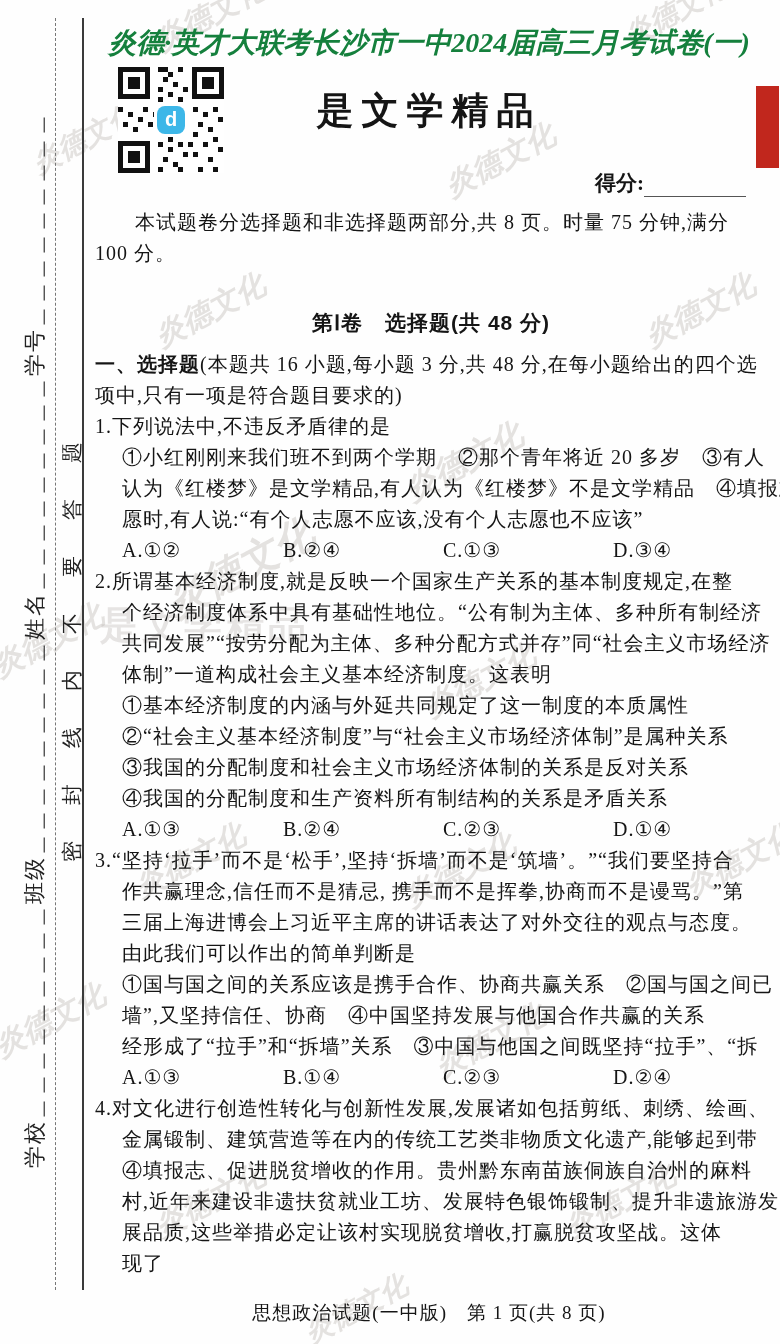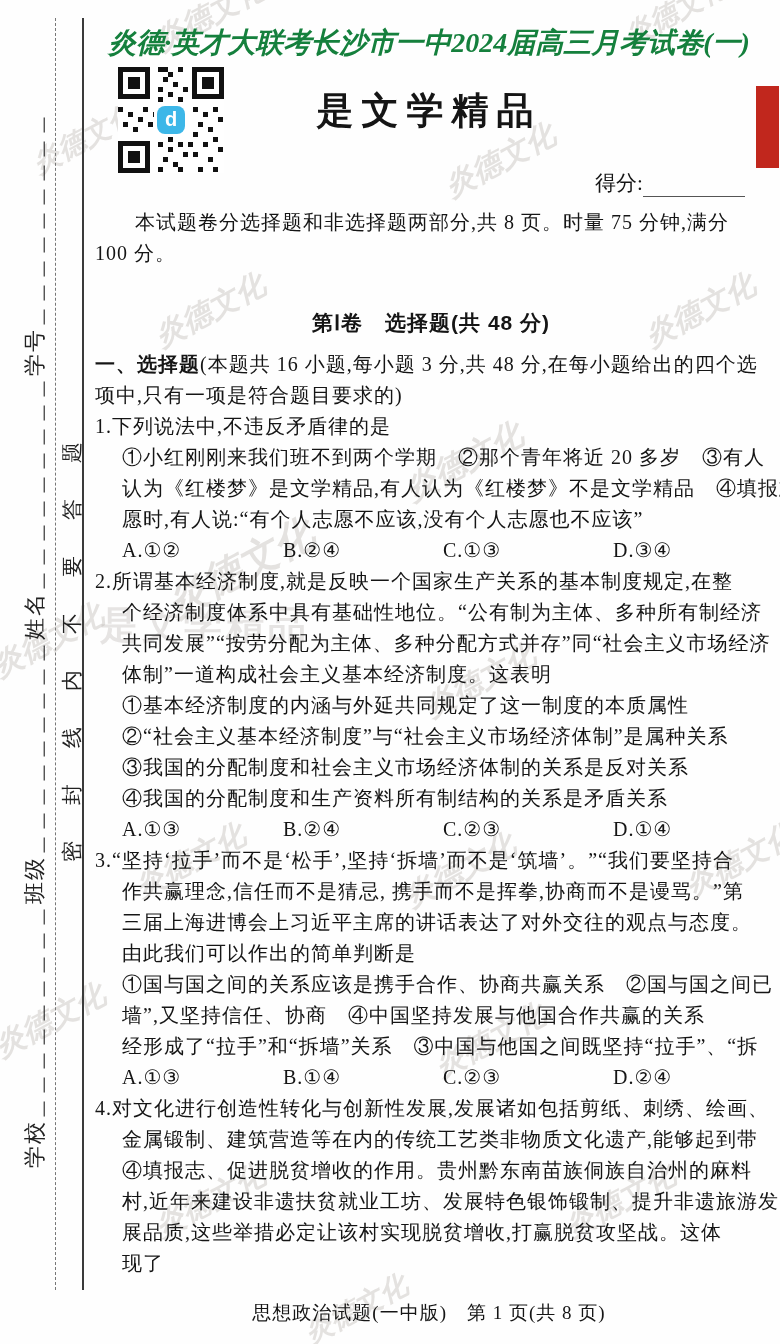--- a/index.html
+++ b/index.html
@@ -10,21 +10,21 @@
   .vline-dashed{position:absolute;left:55px;top:18px;height:1272px;width:0;border-left:1px dashed #777;}
   .vline-solid{position:absolute;left:82px;top:18px;height:1272px;width:0;border-left:2px solid #3a3a3a;}
   .rot{position:absolute;transform:rotate(-90deg);transform-origin:left top;white-space:nowrap;}
   .seal-fields{left:20px;top:1168px;font-size:22px;letter-spacing:2px;color:#222;}
   .seal-phrase{left:58px;top:862px;font-size:21px;letter-spacing:36px;color:#222;}
   
   .title{left:95px;top:24px;width:668px;text-align:center;font-size:28px;font-weight:bold;
          font-style:italic;letter-spacing:0px;color:#15803d;}
   .subject{left:95px;top:86px;width:668px;text-align:center;font-size:37px;font-weight:bold;
            font-family:"Liberation Sans","DejaVu Sans",sans-serif;letter-spacing:8px;}
-  .score{left:595px;top:169px;font-size:21px;font-weight:normal;}
+  .score{left:595px;top:169px;font-size:21px;font-weight:bold;}
   .score-line{display:inline-block;width:102px;border-bottom:1.5px solid #555;height:20px;vertical-align:bottom;}
   .redbox{left:756px;top:86px;width:23px;height:82px;}
   
   .qr{left:118px;top:67px;width:106px;height:106px;background:#fff;}
   .qr .finder{position:absolute;width:32px;height:32px;border:5px solid #111;box-sizing:border-box;}
   .qr .finder::after{content:"";position:absolute;left:5px;top:5px;width:12px;height:12px;background:#111;}
   .qr .f1{left:0;top:0;} .qr .f2{right:0;top:0;} .qr .f3{left:0;bottom:0;}
   .qr-dots{position:absolute;left:45px;top:0;width:5px;height:5px;background:#111;
     box-shadow:-5px 0 #111,5px 5px #111,15px 0 #111,0 10px #111,10px 15px #111,-5px 20px #111,
     20px 20px #111,5px 25px #111,15px 30px #111,-5px 30px #111,-45px 40px #111,-35px 45px #111,

